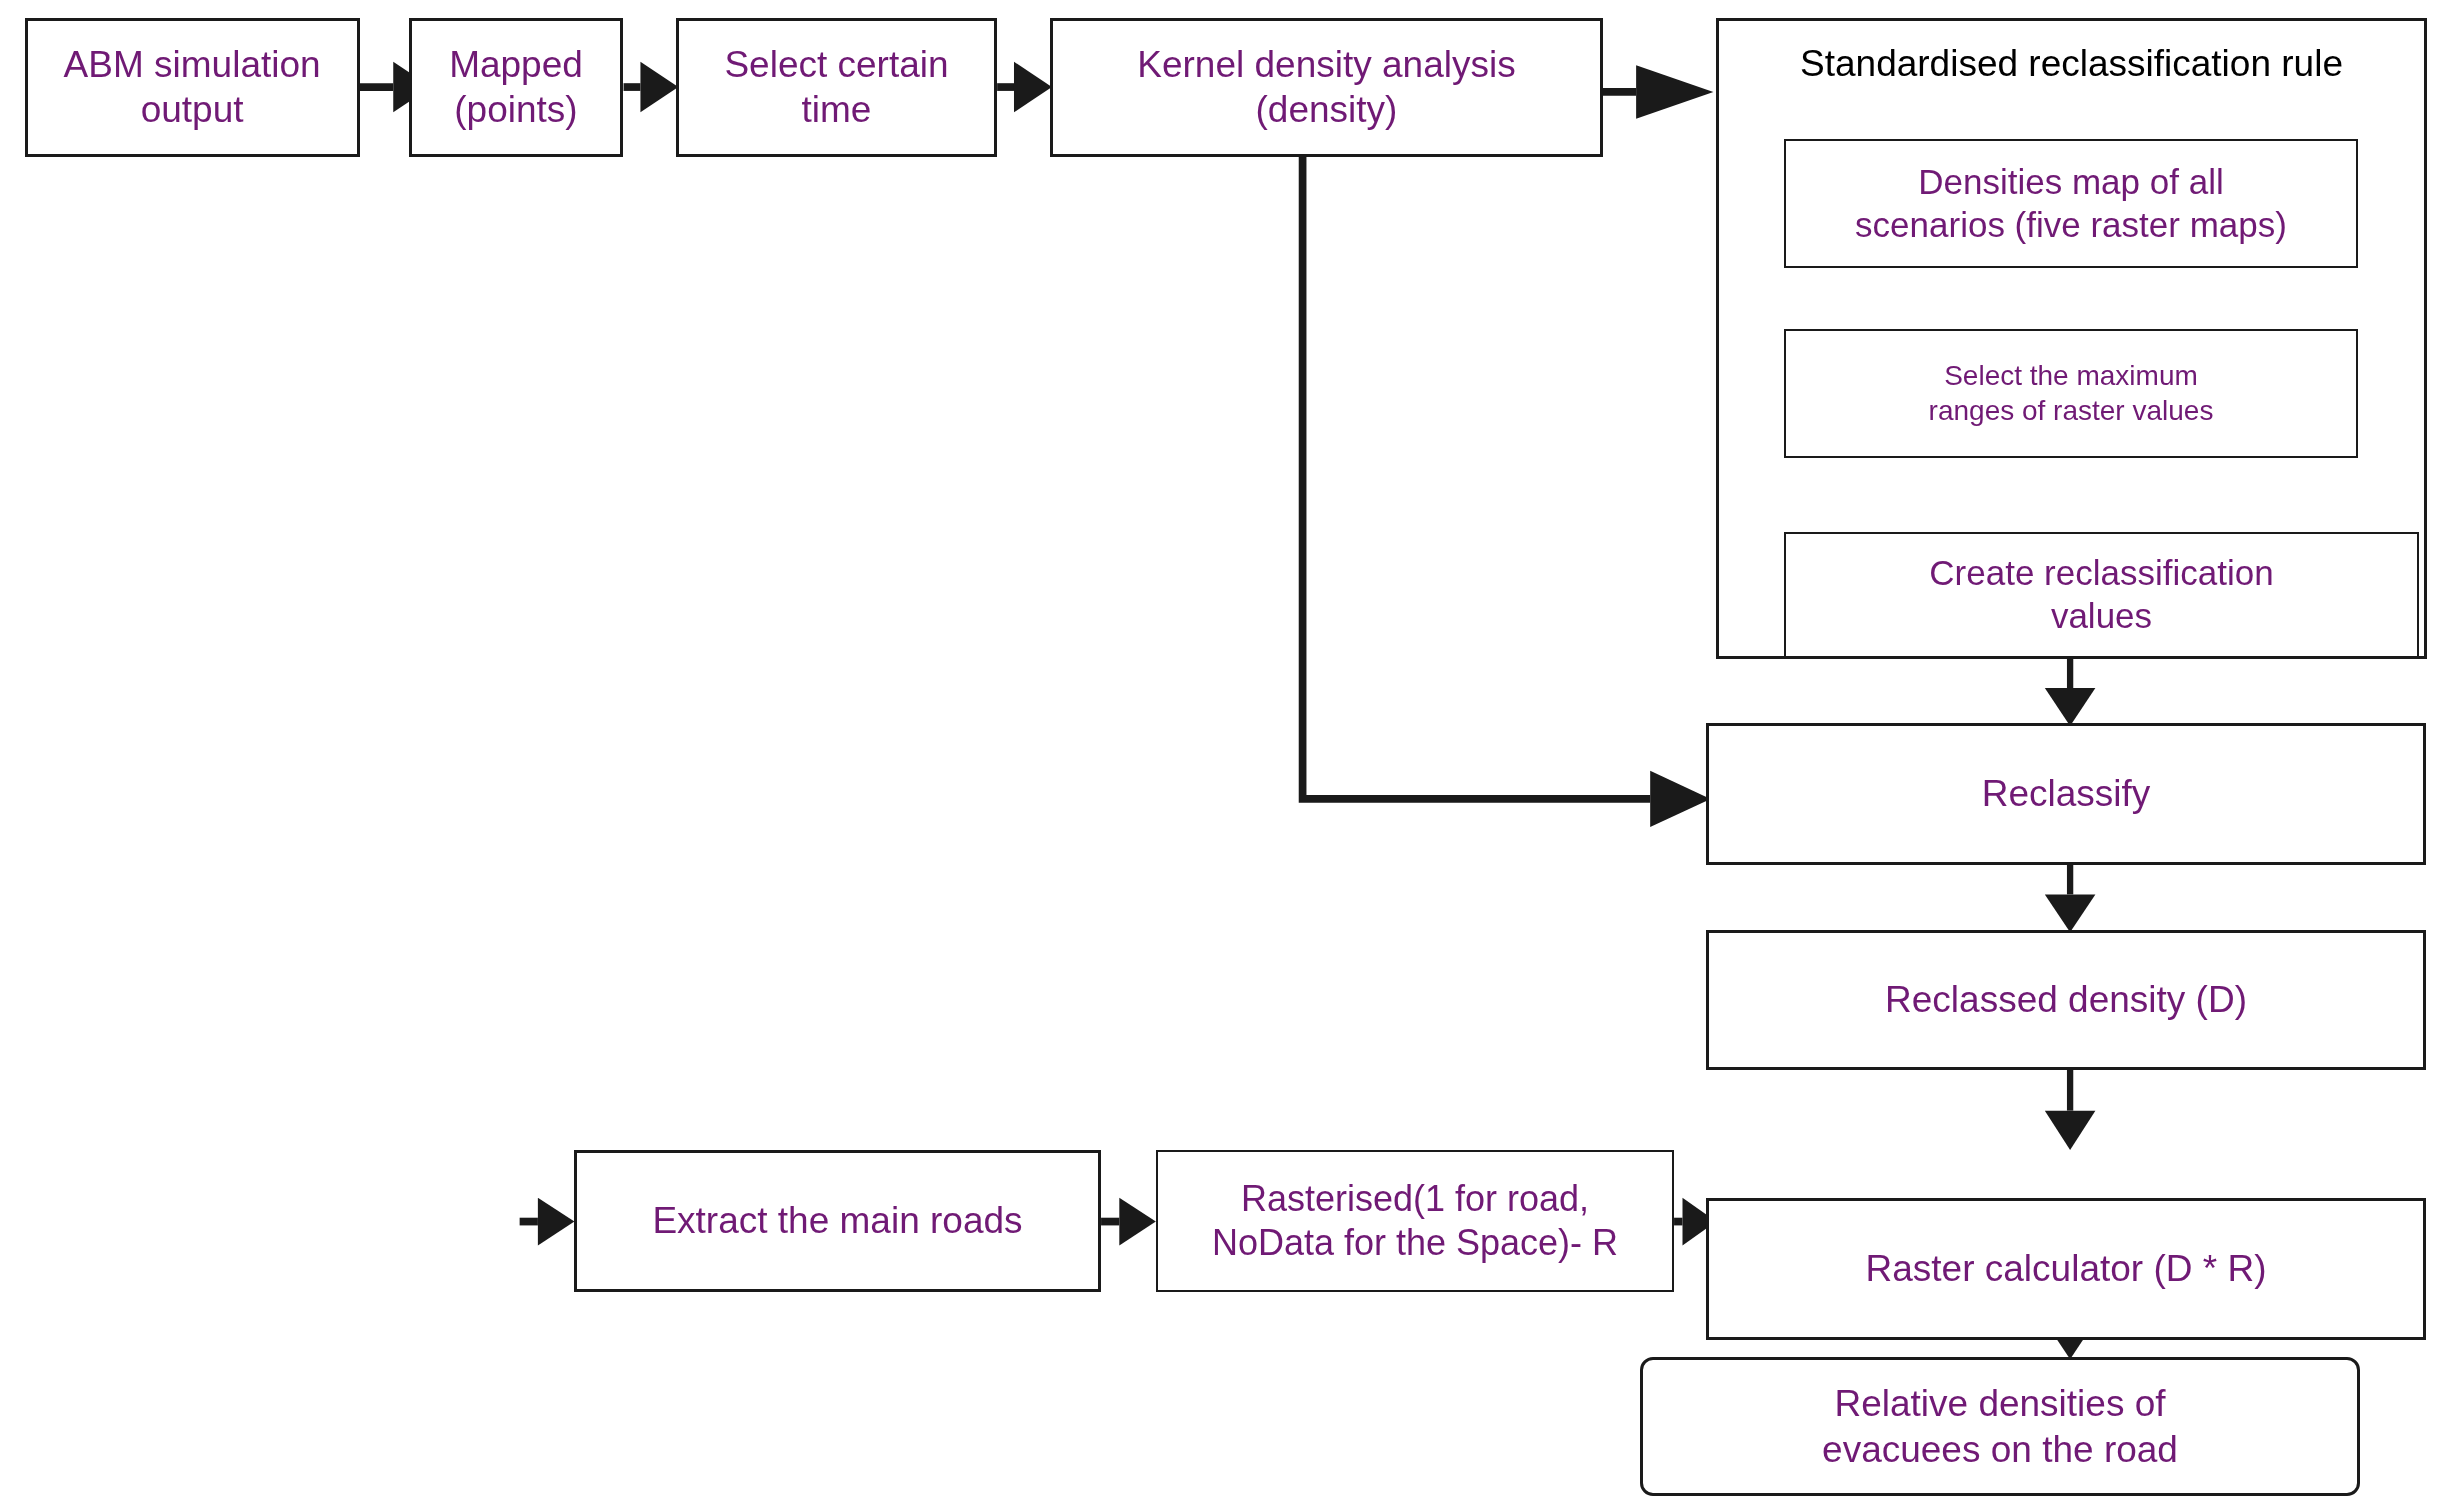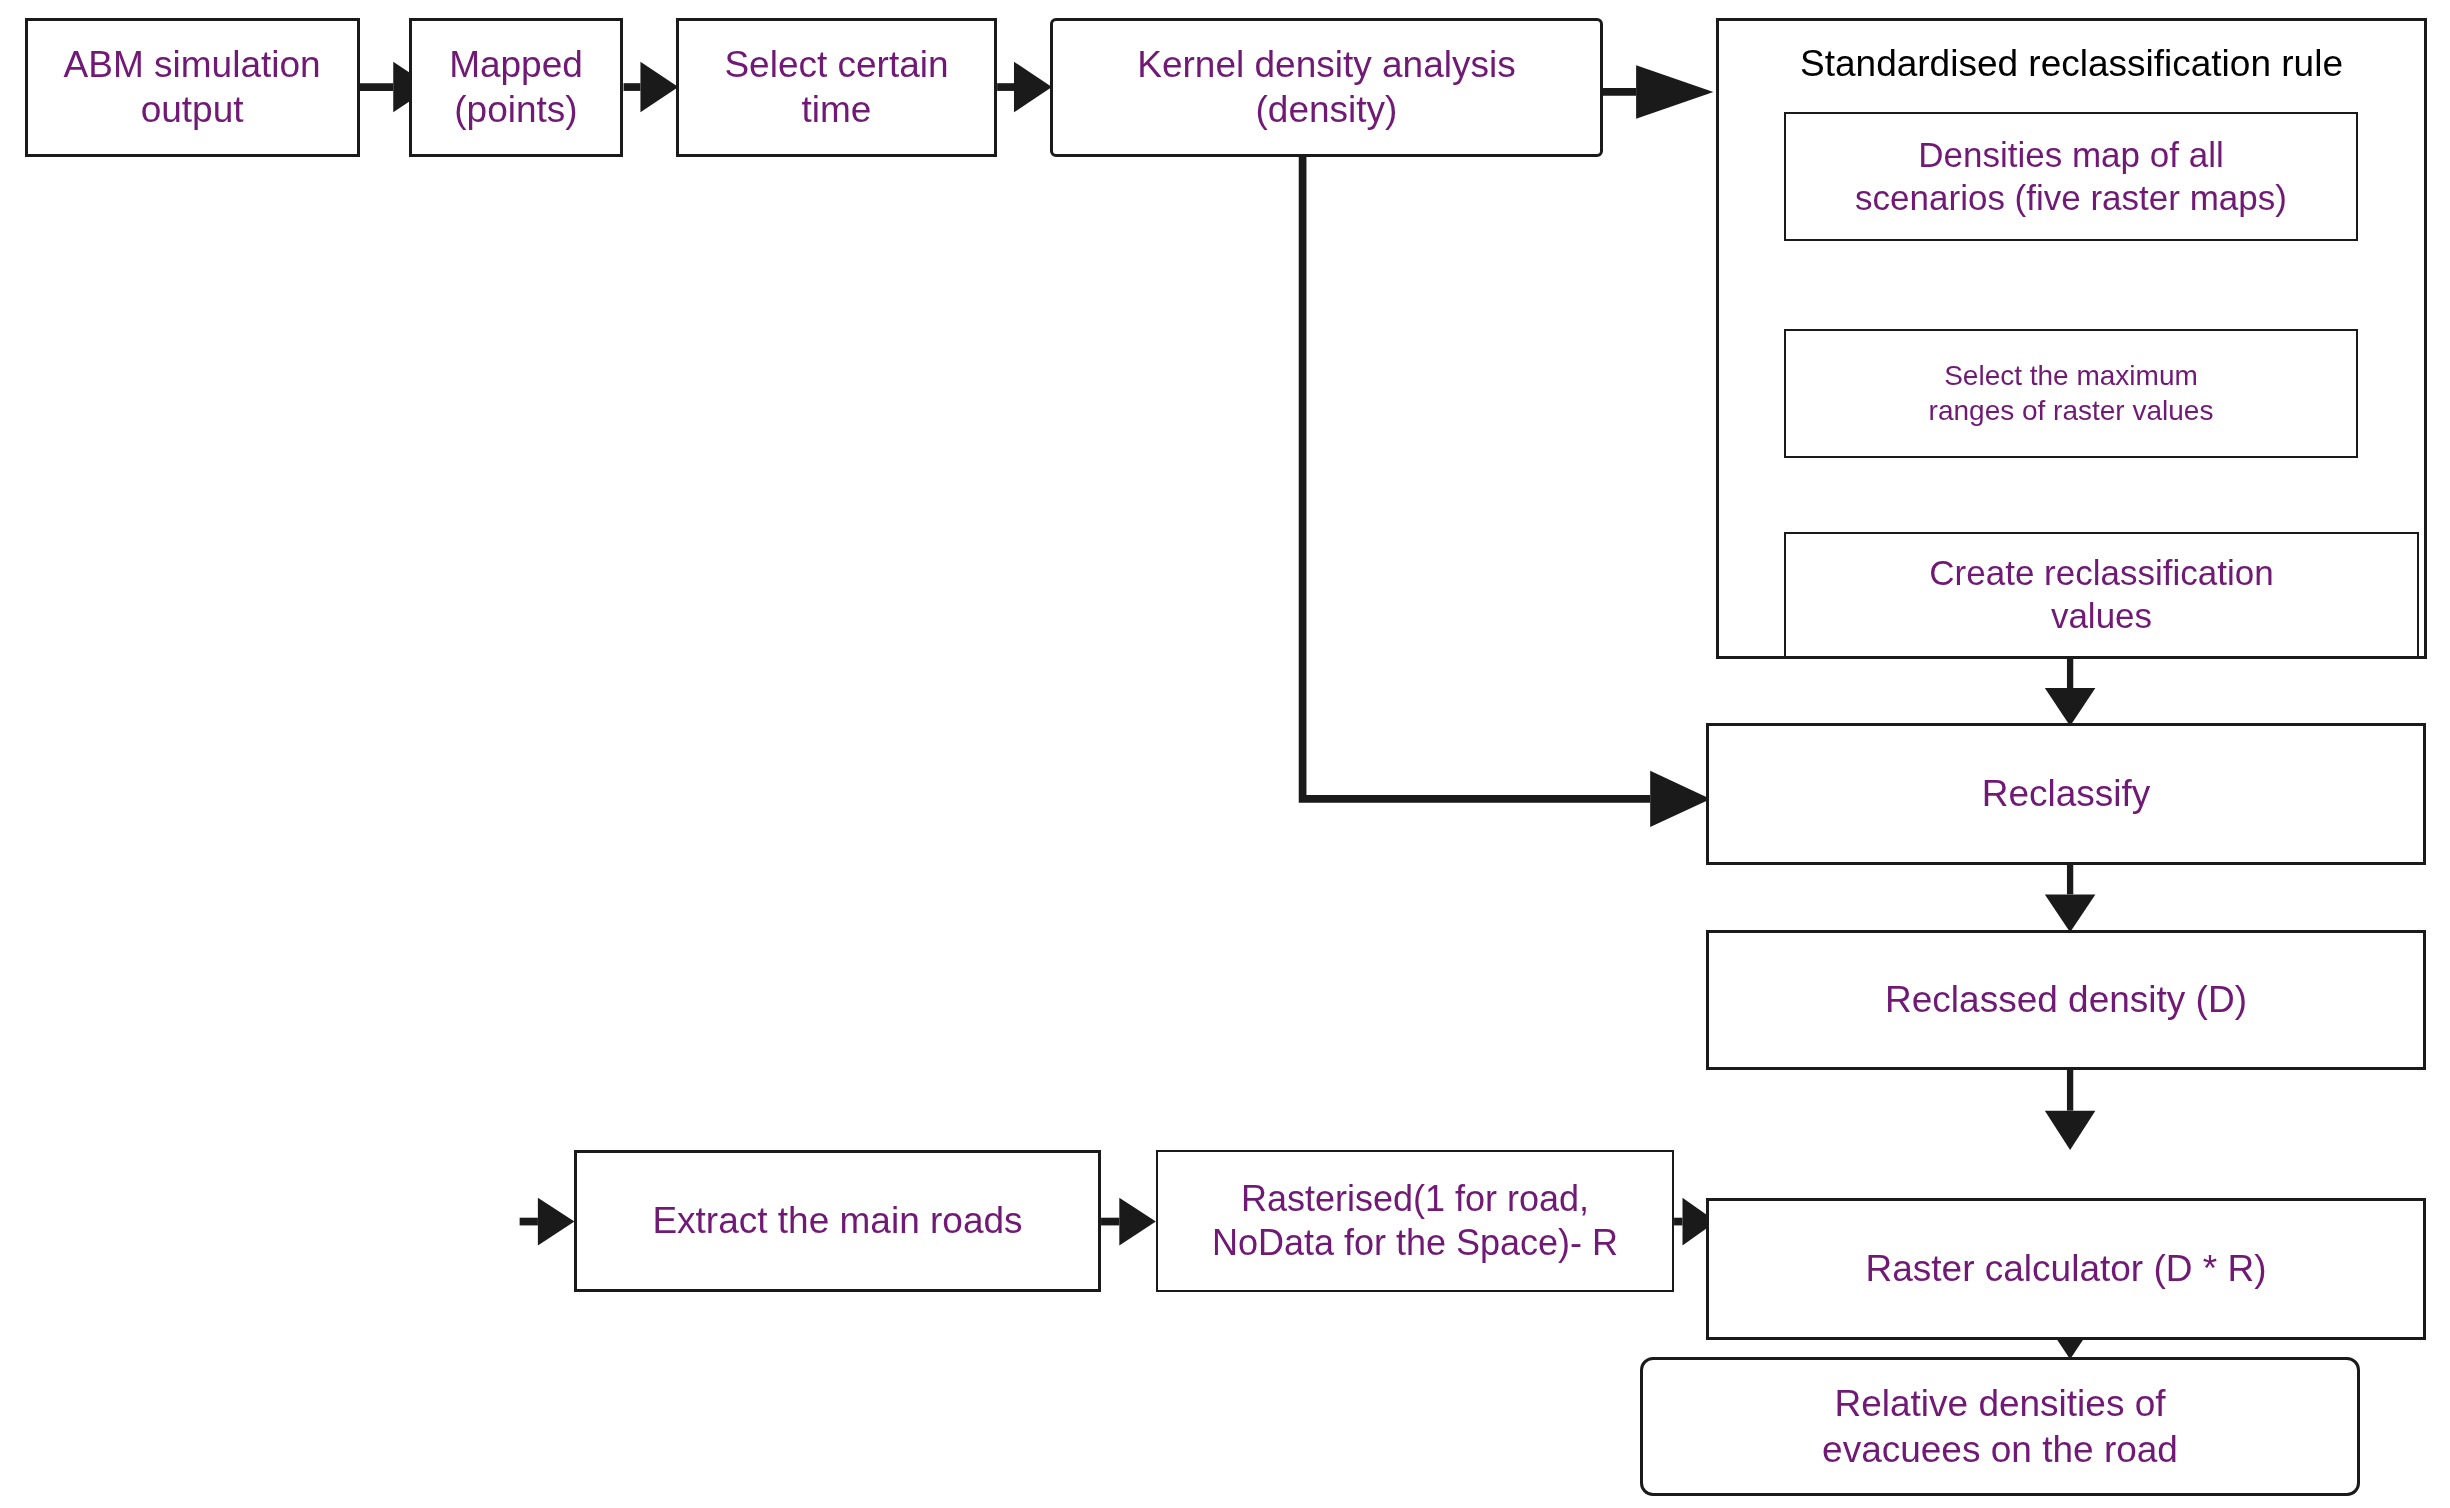--- a/index.html
+++ b/index.html
@@ -138,28 +138,28 @@
 
   <div class="node" style="left:24.6px; top:17.6px; width:335px; height:139px;">ABM simulation
 output</div>
 
   <div class="node" style="left:409px; top:17.6px; width:214px; height:139px;">Mapped
 (points)</div>
 
   <div class="node" style="left:676px; top:17.6px; width:321px; height:139px;">Select certain
 time</div>
 
-  <div class="node" style="left:1050px; top:17.6px; width:553px; height:139px;border-radius:6px;">Kernel density analysis
+  <div class="node" style="left:1050px; top:17.6px; width:553px; height:139px;">Kernel density analysis
 (density)</div>
 
   <div class="group-panel" style="left:1716px; top:17.6px; width:711px; height:641px;"></div>
 
   <div class="group-title" style="left:1716px; top:41px; width:711px;">Standardised reclassification rule</div>
 
-  <div class="node thin" style="left:1784px; top:112px; width:574px; height:129px; font-size:35px;">Densities map of all
+  <div class="node thin" style="left:1784px; top:139px; width:574px; height:129px; font-size:35px;">Densities map of all
 scenarios (five raster maps)</div>
 
   <div class="node thin" style="left:1784px; top:329px; width:574px; height:129px; font-size:28px;">Select the maximum
 ranges of raster values</div>
 
   <div class="node thin" style="left:1784px; top:532px; width:635px; height:126px; font-size:35px;">Create reclassification
 values</div>
 
   <div class="node" style="left:1706px; top:723px; width:720px; height:142px;">Reclassify</div>
 

